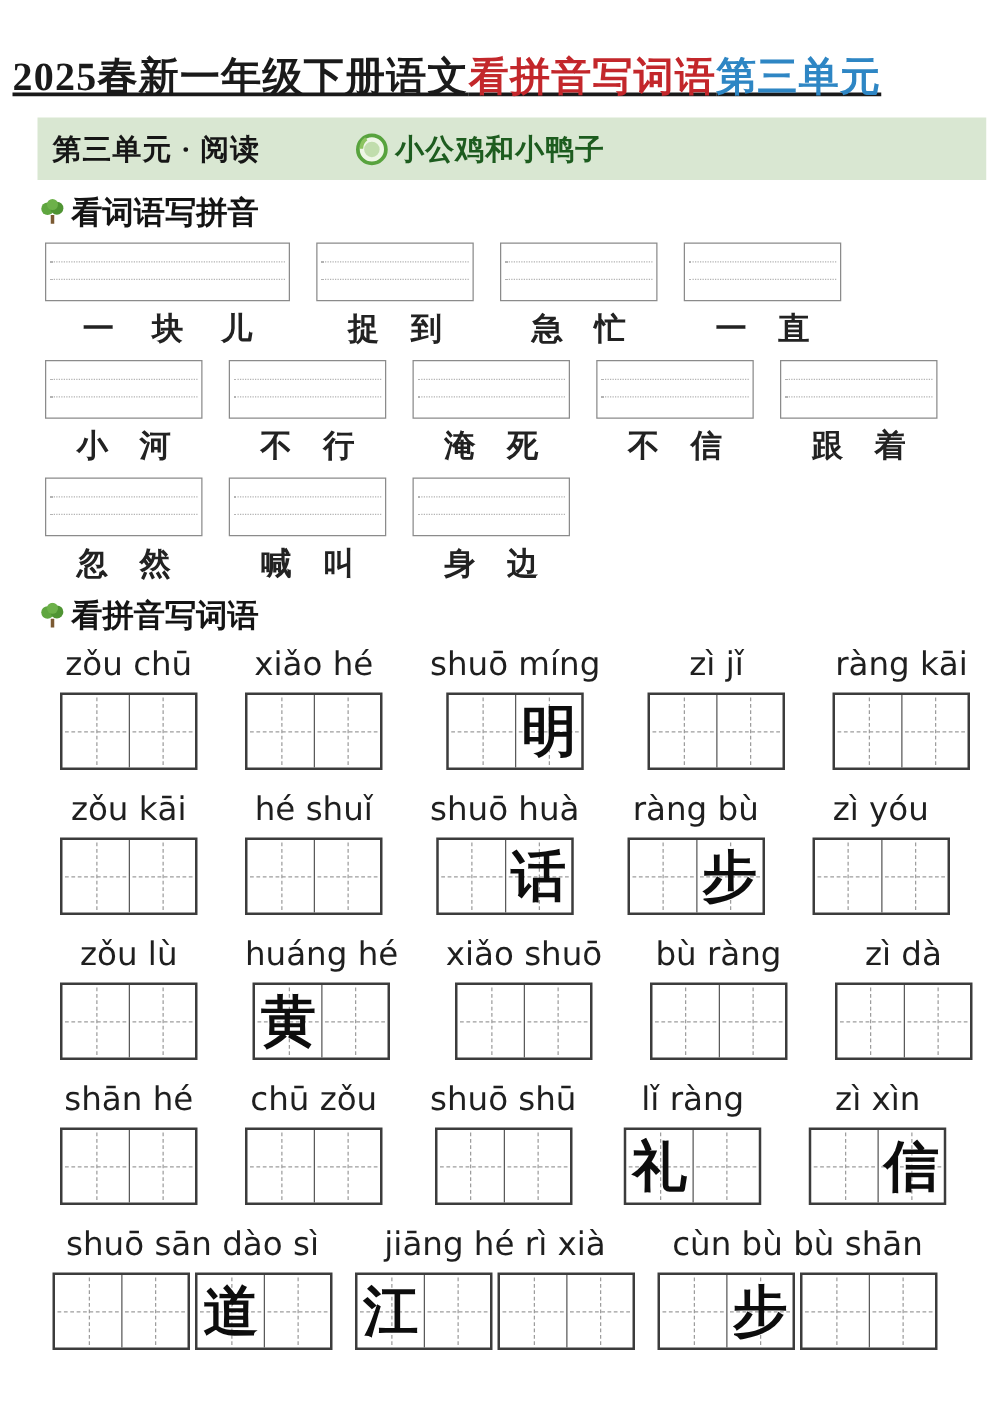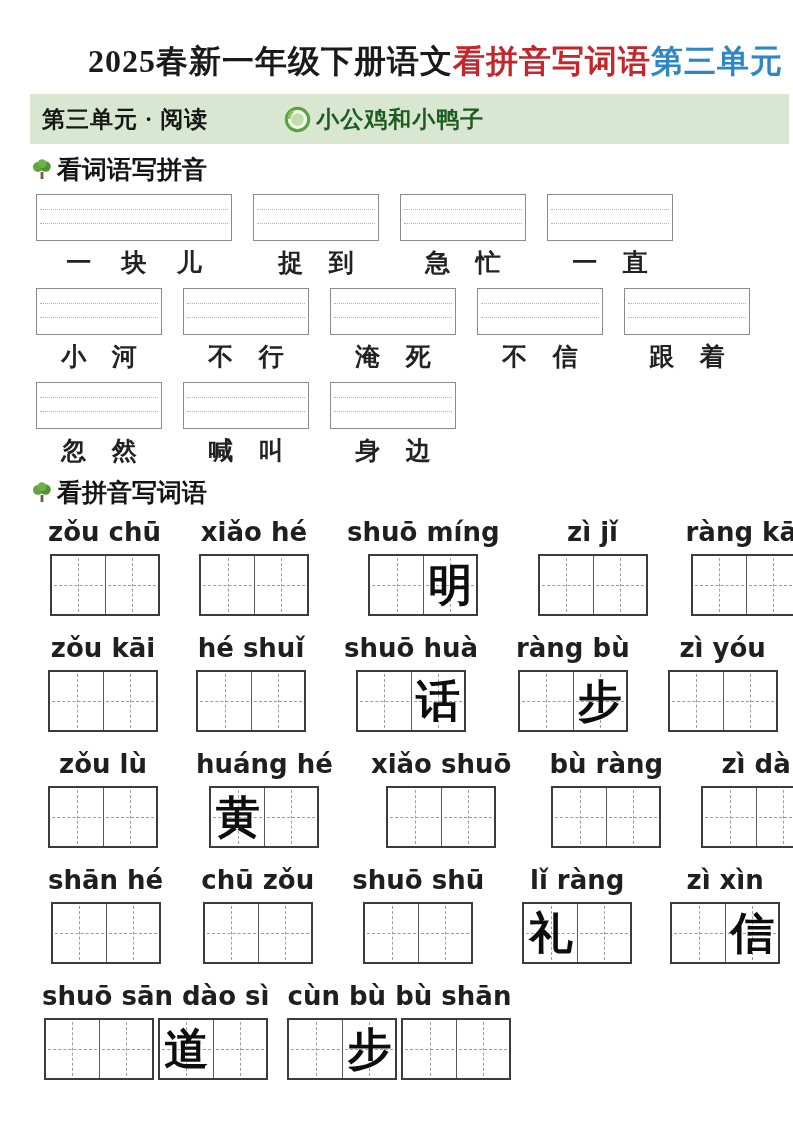--- a/index.html
+++ b/index.html
@@ -4,22 +4,22 @@
 <style>
   * { margin:0; padding:0; box-sizing:border-box; }
   html,body { background:#fff; }
   .page {
     position:relative; width:793px; height:1122px; margin:0 auto;
     background:#ffffff; overflow:hidden;
     font-family:"Liberation Serif", serif; color:#1a1a1a;
   }
   
   .title {
-    margin:40px 10px 10px; text-align:right;
-    font-size:32px; font-weight:800; letter-spacing:1px; white-space:nowrap;
+    margin:40px 10px 10px; text-align:left;
+    font-size:32px; font-weight:800; letter-spacing:1px; white-space:nowrap;text-decoration:underline;
   }
   .title .t-red  { color:#c3272b; }
   .title .t-blue { color:#2e86c4; }
   
   .unitbar {
     margin:2px 4px 0 30px; height:50px; background:#d9e7d2;
     display:flex; align-items:center; padding:0 12px;
     font-size:23px; font-weight:700;
   }
   .unitbar .u-left { color:#161616; letter-spacing:1px; }
@@ -44,21 +44,21 @@
   .p-rule.r2 { top:62%; }
   .p-word {
     margin-top:5px; display:flex; justify-content:space-evenly;
     font-size:25px; font-weight:700; color:#222;
   }
   
   .g-row { display:flex; gap:38px; margin:0 0 17px 48px; }
   .g-row.split-row { gap:18px; margin-left:42px; }
   .g-pinyin {
     text-align:center; white-space:nowrap; margin-bottom:7px;
-    font-family:"DejaVu Sans", sans-serif; font-size:26px; font-weight:700;
+    font-family:"DejaVu Sans", sans-serif; font-size:26px; font-weight:400;
     color:#1f1f1f; line-height:30px;
   }
   .g-gridwrap { display:flex; gap:4px; justify-content:center; }
   .g-grid { display:flex; border:2px solid #3c3c3c; background:#fff; }
   .g-cell { width:53px; height:58px; position:relative; }
   .g-cell + .g-cell { border-left:1.5px solid #5a5a5a; }
   .g-cell::before {
     content:''; position:absolute; left:2px; right:2px; top:50%;
     border-top:1.5px dashed #9d9d9d;
   }
@@ -461,20 +461,35 @@
             </div>
             <div class="g-grid">
               <div class="g-cell">
                 <span class="g-fill">道</span>
               </div>
               <div class="g-cell"></div>
             </div>
           </div>
         </div>
         <div class="g-unit">
+          <div class="g-pinyin">jiāng hé rì xià</div>
+          <div class="g-gridwrap">
+            <div class="g-grid">
+              <div class="g-cell">
+                <span class="g-fill">江</span>
+              </div>
+              <div class="g-cell"></div>
+            </div>
+            <div class="g-grid">
+              <div class="g-cell"></div>
+              <div class="g-cell"></div>
+            </div>
+          </div>
+        </div>
+        <div class="g-unit">
           <div class="g-pinyin">cùn bù bù shān</div>
           <div class="g-gridwrap">
             <div class="g-grid">
               <div class="g-cell"></div>
               <div class="g-cell">
                 <span class="g-fill">步</span>
               </div>
             </div>
             <div class="g-grid">
               <div class="g-cell"></div>

